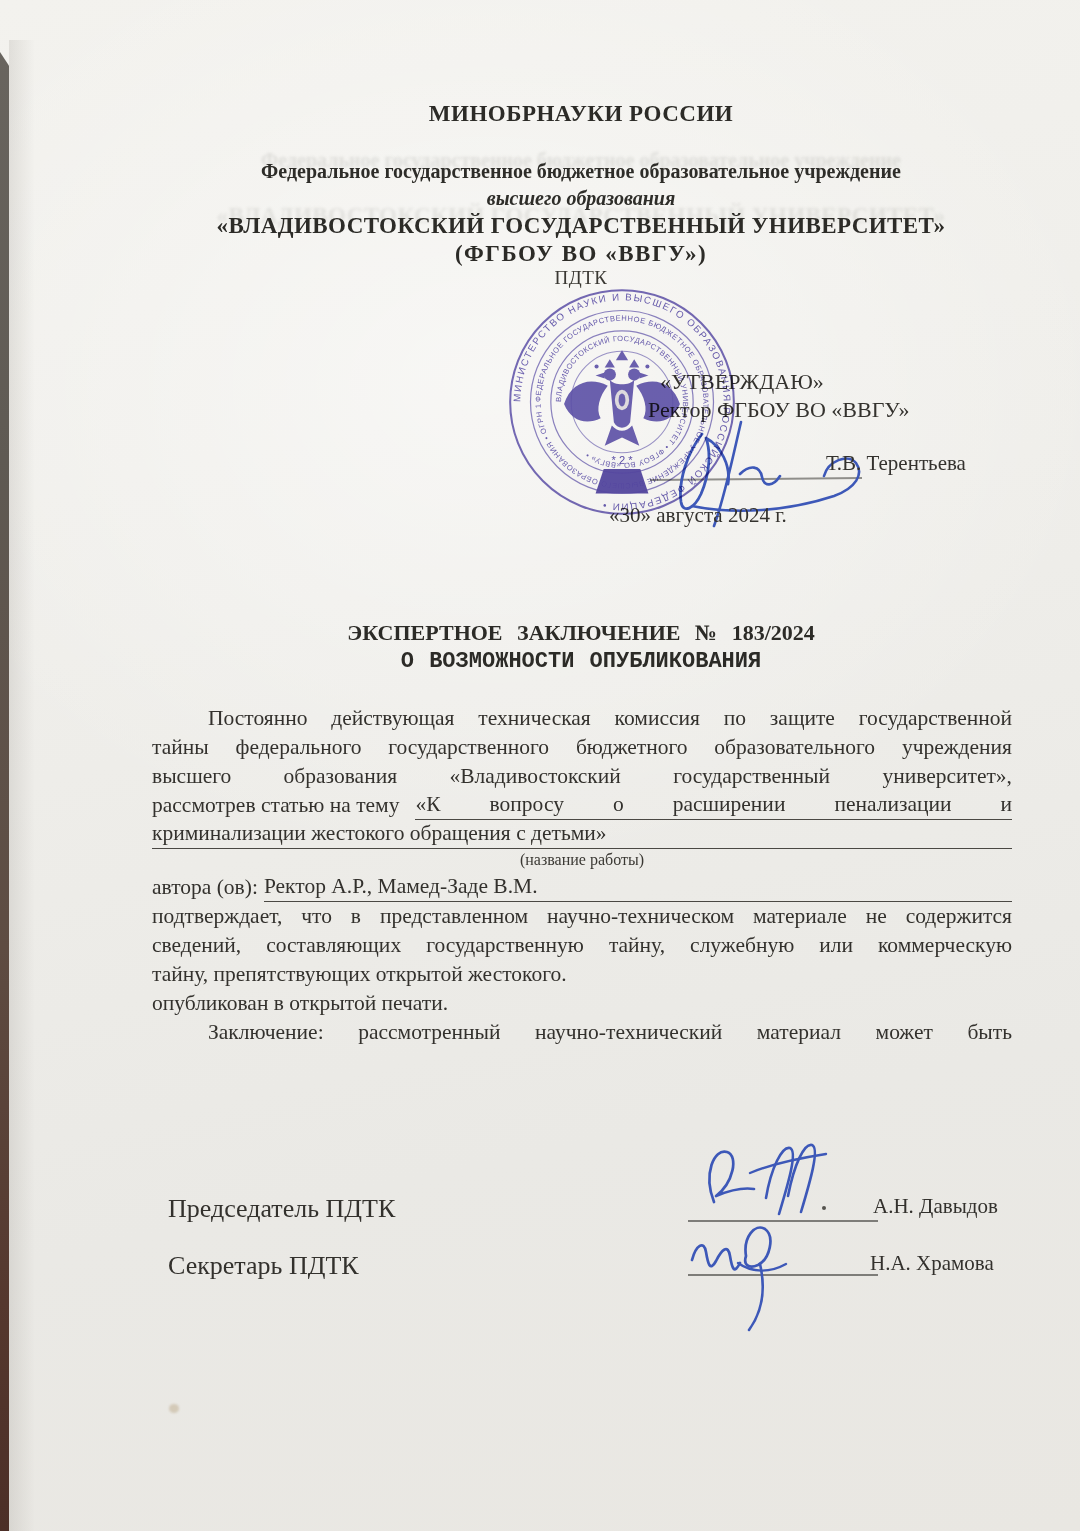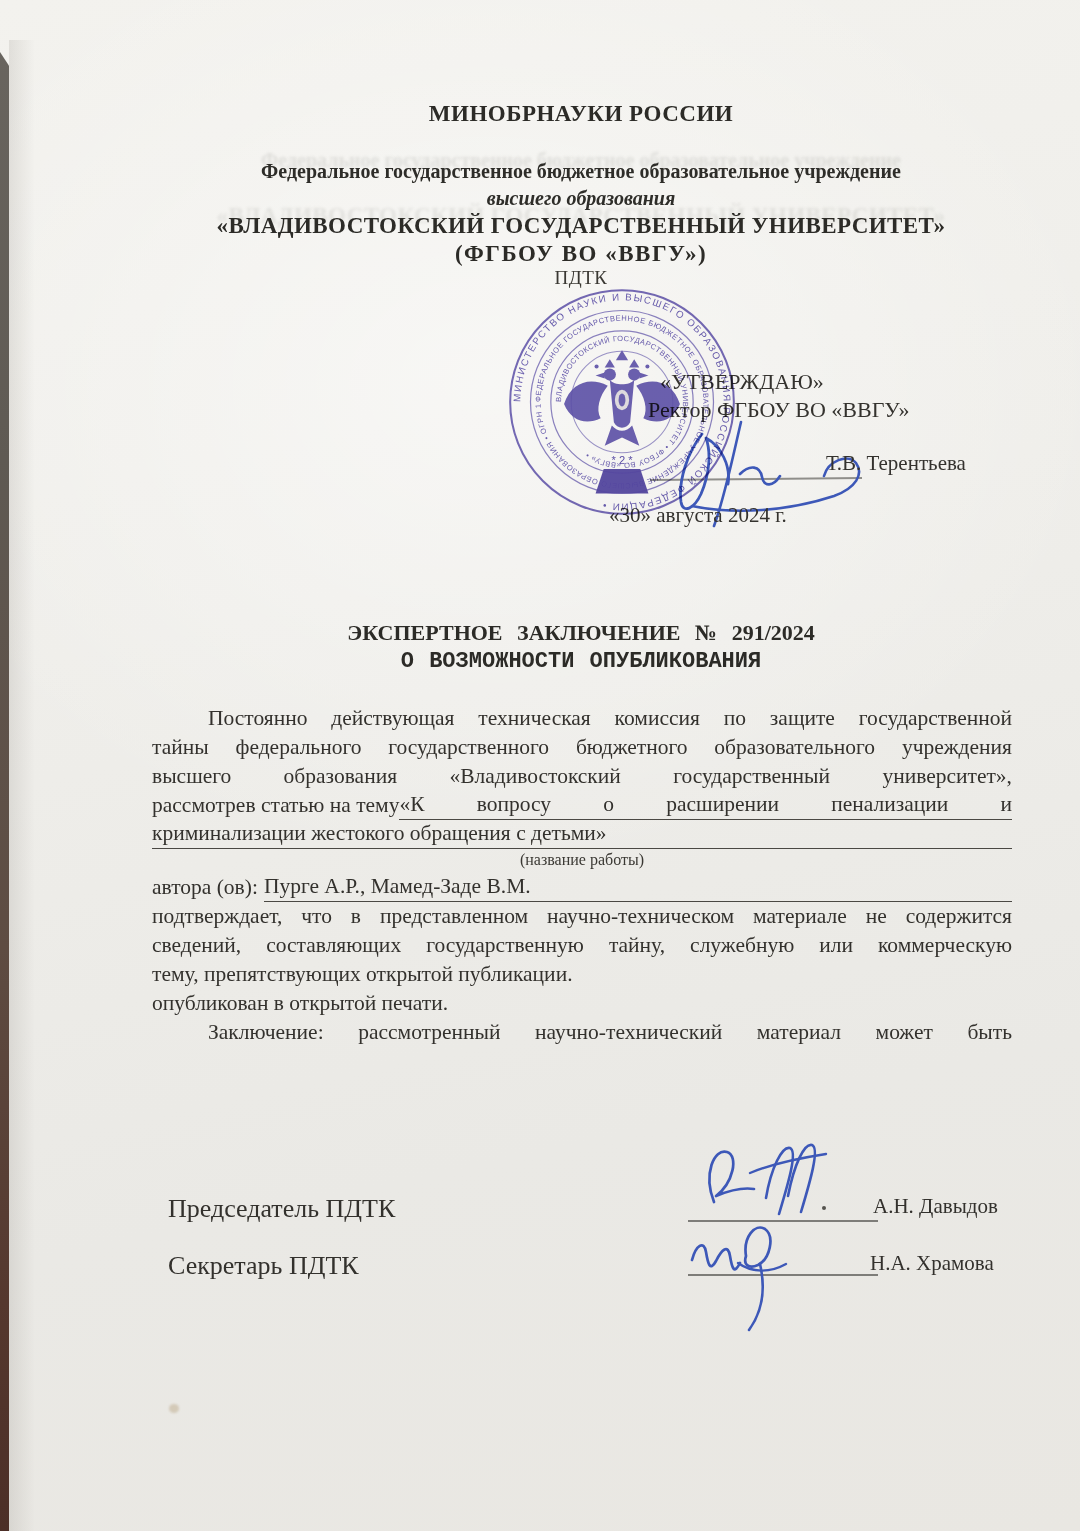--- a/index.html
+++ b/index.html
@@ -54,21 +54,21 @@
   .title1{top:620px;font-size:22px;font-weight:bold;word-spacing:9px;color:#2c2b27;}
   .title2{top:649px;font-size:22px;font-weight:bold;word-spacing:2px;color:#2c2b27;font-family:Liberation Mono, monospace;}
 
   .bodytxt{position:absolute;left:152px;top:704px;width:860px;font-size:21.5px;color:#33312d;}
   .bline{height:29px;line-height:29px;white-space:nowrap;}
   .j{text-align:justify;text-align-last:justify;white-space:normal;}
   .ind{padding-left:56px;}
   .fx{display:flex;align-items:flex-end;}
   .u{border-bottom:1.6px solid #4a4843;}
   .ugrow{flex:1;border-bottom:1.6px solid #4a4843;height:27px;}
-  .u4wrap{flex:1;margin-left:0;border-bottom:1.6px solid #4a4843;
+  .u4wrap{flex:1;margin-left:16px;border-bottom:1.6px solid #4a4843;
           text-align:justify;text-align-last:justify;white-space:normal;height:29px;}
   .caption{height:24px;line-height:22px;font-size:16px;text-align:center;color:#3a3833;}
   .pref7{margin-right:6px;text-align:right;}
 
   .foot-label{position:absolute;font-size:26px;color:#33312d;}
   .foot-name{position:absolute;font-size:21px;color:#33312d;}
   .foot-rule{position:absolute;width:190px;height:2px;background:#7e7d79;}
   .ink-dot{position:absolute;left:822px;top:1206px;width:4px;height:4px;border-radius:50%;
            background:#55534e;}
   .sig-chair{position:absolute;left:678px;top:1138px;width:180px;height:92px;}
@@ -142,44 +142,44 @@
         <path d="M110,143 L103,163 L120,155 L137,163 L130,143 C124,150 116,150 110,143 Z"></path>
         <circle cx="95" cy="85" r="2"></circle>
         <circle cx="145" cy="85" r="2"></circle>
         <ellipse cx="120" cy="118" rx="7" ry="10" fill="#efeeea" opacity=".9"></ellipse>
         <ellipse cx="120" cy="118" rx="3.4" ry="6.4"></ellipse>
       </g>
       <text x="120" y="181" text-anchor="middle" font-size="11" font-family="Liberation Sans, sans-serif" fill="#5244a8">* 2 *</text>
       <path d="M102,186 L138,186 L146,210 L94,210 Z" fill="#4a3ba0" opacity=".95"></path>
     </svg>
 
-    <div class="ctr title1">ЭКСПЕРТНОЕ ЗАКЛЮЧЕНИЕ № 291/2024</div>
+    <div class="ctr title1">ЭКСПЕРТНОЕ ЗАКЛЮЧЕНИЕ № 183/2024</div>
     <div class="ctr title2">О ВОЗМОЖНОСТИ ОПУБЛИКОВАНИЯ</div>
 
     <div class="bodytxt">
       <div class="bline j ind">Постоянно действующая техническая комиссия по защите государственной</div>
       <div class="bline j">тайны федерального государственного бюджетного образовательного учреждения</div>
       <div class="bline j">высшего образования «Владивостокский государственный университет»,</div>
       <div class="bline fx">
         <span>рассмотрев статью на тему</span>
         <span class="u4wrap">«К вопросу о расширении пенализации и</span>
       </div>
       <div class="bline fx">
         <span class="u">криминализации жестокого обращения с детьми»</span>
         <span class="ugrow"></span>
       </div>
       <div class="caption">(название работы)</div>
       <div class="bline fx">
         <span class="pref7">автора (ов):</span>
-        <span class="u">Пурге А.Р., Мамед-Заде В.М.</span>
+        <span class="u">Ректор А.Р., Мамед-Заде В.М.</span>
         <span class="ugrow"></span>
       </div>
       <div class="bline j">подтверждает, что в представленном научно-техническом материале не содержится</div>
       <div class="bline j">сведений, составляющих государственную тайну, служебную или коммерческую</div>
-      <div class="bline">тему, препятствующих открытой публикации.</div>
+      <div class="bline">тайну, препятствующих открытой жестокого.</div>
       <div class="bline">опубликован в открытой печати.</div>
       <div class="bline j ind">Заключение: рассмотренный научно-технический материал может быть</div>
     </div>
 
     <div class="foot-label" style="left:168px;top:1194px;">Председатель ПДТК</div>
     <div class="foot-rule" style="left:688px;top:1220px;"></div>
     <svg class="sig-chair" viewBox="0 0 180 92">
       <path class="ink-stroke" stroke-width="2.7" d="M36,64 C25,36 36,10 49,14 C61,18 55,45 38,58 C50,53 63,49 76,51"></path>
       <path class="ink-stroke" stroke-width="2.6" d="M88,60 C93,30 104,8 112,10 C120,13 110,46 101,76"></path>
       <path class="ink-stroke" stroke-width="2.6" d="M110,58 C116,27 126,5 134,7 C142,10 132,44 123,74"></path>

